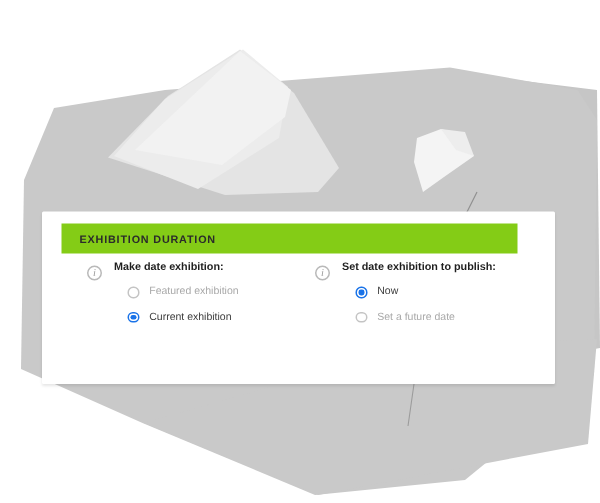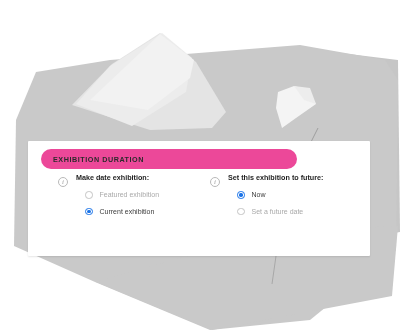--- a/index.html
+++ b/index.html
@@ -37,28 +37,27 @@
     height: 115px;
     background: #ffffff;
     box-sizing: border-box;
     border-radius: 1px;
     box-shadow: 0 1px 2px rgba(0,0,0,0.10);
   }
   .card-header {
     position: absolute;
     left: 13px;
     top: 8px;
-    width: 256px;
+    width: 304px;
     height: 20px;
-    background: #ec4899;
+    background: #84cc16;
     display: flex;
     align-items: center;
     padding-left: 12px;
     box-sizing: border-box;
-    border-radius: 10px;
   }
   .card-header-title {
     font-size: 7.2px;
     letter-spacing: 0.55px;
     color: #2b2b2b;
     font-weight: 600;
     white-space: nowrap;
   }
   .card-body {
     position: absolute;
@@ -194,21 +193,21 @@
             <span class="radio-label">Current exhibition</span>
           </div>
         </div>
       </div>
 
       <div class="col col-right">
         <div class="info-icon">
           <span>i</span>
         </div>
         <div>
-          <span class="group-label">Set this exhibition to future:</span>
+          <span class="group-label">Set date exhibition to publish:</span>
 
           <div class="radio-row">
             <span class="radio selected"></span>
             <span class="radio-label">Now</span>
           </div>
 
           <div class="radio-row">
             <span class="radio"></span>
             <span class="radio-label muted">Set a future date</span>
           </div>

